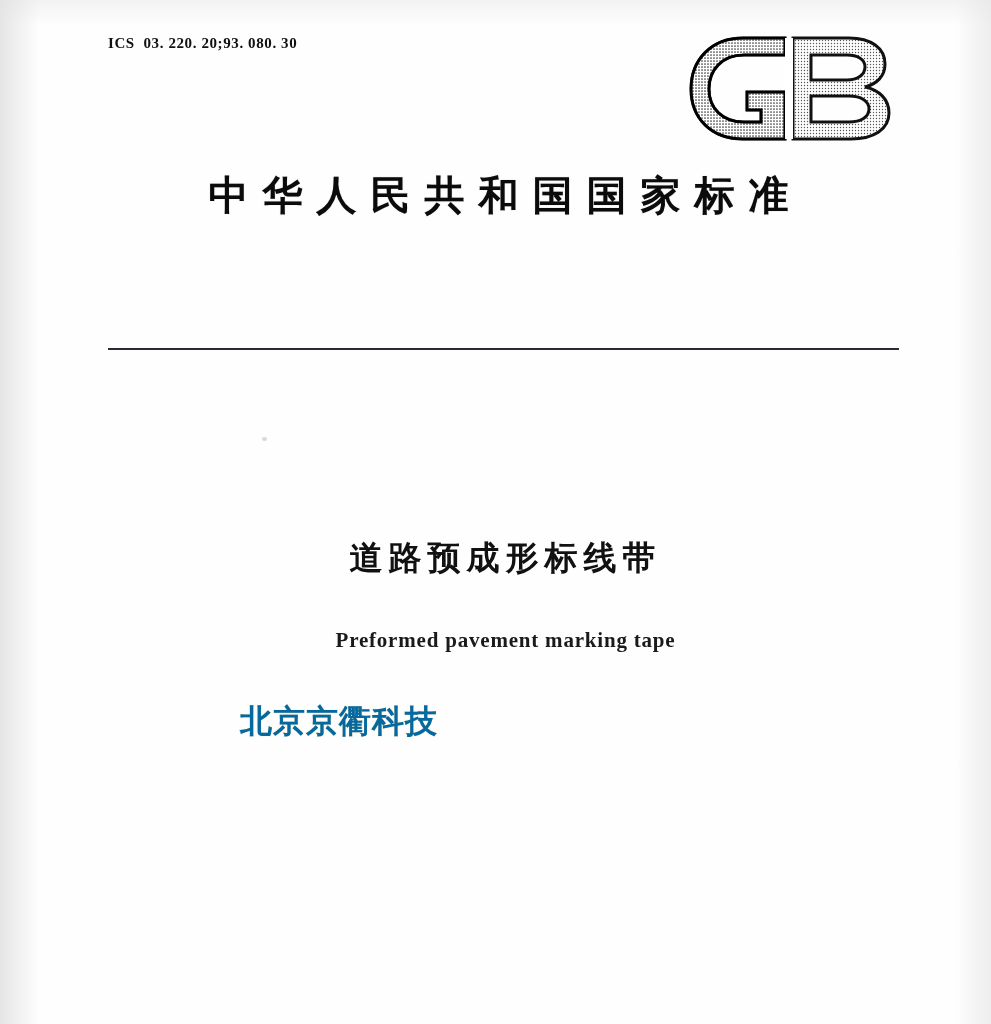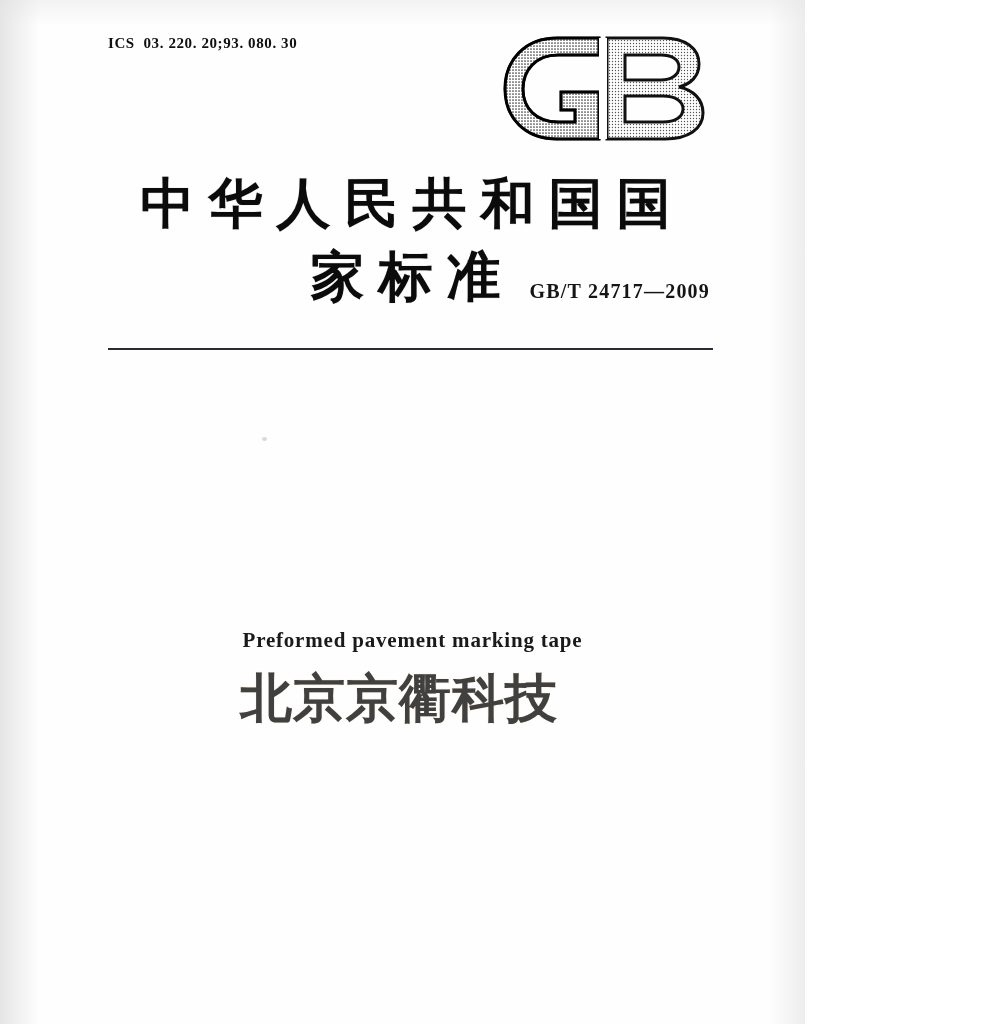--- a/index.html
+++ b/index.html
@@ -11,21 +11,21 @@
     width: 991px;
     height: 1024px;
     font-family: "Liberation Serif", serif;
     position: relative;
     overflow: hidden;
   }
 
   .page {
     position: absolute;
     left: 0; top: 0;
-    width: 805px;
+    width: 991px;
     height: 1024px;
     background: #fefefe;
   }
 
   
   .page::before {
     content: "";
     position: absolute;
     left: 0; top: 0; right: 0; bottom: 0;
     background:
@@ -60,21 +60,21 @@
 
   
   .main-title {
     position: absolute;
     left: 0;
     right: 0;
     top: 168px;
     text-align: center;
     font-family: "DejaVu Serif", serif;
     font-weight: bold;
-    font-size: 54px;
+    font-size: 40px;
     letter-spacing: 14px;
     color: #0b0b0b;
     padding-left: 115px;
     padding-right: 95px;
     box-sizing: border-box;
     text-shadow: 0 0 1px rgba(0,0,0,0.35);
   }
 
   
   .std-number {
@@ -125,26 +125,26 @@
     letter-spacing: 0.8px;
     color: #1a1a1a;
     padding-left: 20px;
     box-sizing: border-box;
   }
 
   
   .watermark {
     position: absolute;
     left: 240px;
-    top: 664px;
-    color: #404040;
+    top: 700px;
+    color: #0369a1;
     font-family: "DejaVu Sans", sans-serif;
     font-weight: bold;
     line-height: 1.33;
-    font-size: 52px;
+    font-size: 32px;
     letter-spacing: 1px;
     text-shadow: 0 0 1px rgba(180,120,0,0.4);
   }
   .watermark div { white-space: pre; }
 
   
   .speck {
     position: absolute;
     left: 262px;
     top: 437px;
@@ -190,25 +190,25 @@
                  M122 60 L122 86 L160 86 C172 86 180 81 180 73 C180 65 172 60 160 60 Z" fill="url(#hatch2)" stroke="#111" stroke-width="3" fill-rule="evenodd"></path>
       </g>
 
       <path d="M96 2 L96 103 L104 103 L104 2 Z" fill="#ffffff"></path>
       <path d="M12 46 L200 46 L200 58 L12 58 Z" fill="none"></path>
     </svg>
   </div>
 
   <div class="main-title">中华人民共和国国家标准</div>
 
-  <div class="std-number">GB/T 24717—2009</div>
 
   <div class="rule"></div>
 
   <div class="speck"></div>
 
+  <div class="doc-title-cn">道路预成形标线带</div>
   <div class="doc-title-en">Preformed pavement marking tape</div>
 
   <div class="watermark">
     <div>北京京衢科技</div>
   </div>
 
 </div>
 
 </body></html>

